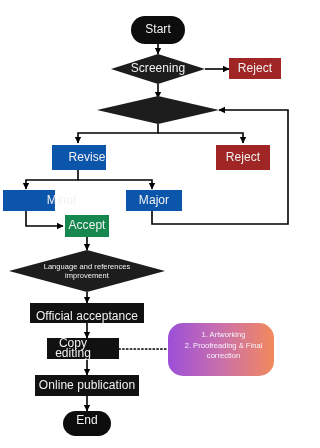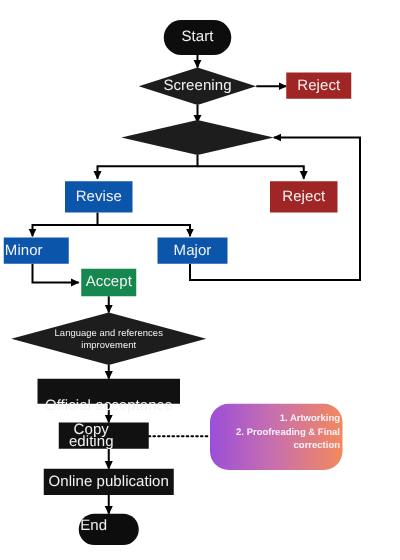--- a/index.html
+++ b/index.html
@@ -51,24 +51,23 @@
   }
   .node-label.small {
     font-size: 7.5px;
   }
 
   .callout-label {
     position: absolute;
     color: #f7f2fb;
     font-size: 7.6px;
     line-height: 10.5px;
-    text-align: right;
+    text-align: center;
     white-space: pre-line;
     pointer-events: none;
-    font-weight: bold;
   }
 </style>
 </head>
 <body>
 
 <div id="flow-root">
 
   <svg id="shapes" viewBox="0 0 317 448" xmlns="http://www.w3.org/2000/svg">
     <defs>
       <marker id="arrow" viewBox="0 0 10 10" refX="8.4" refY="5" markerWidth="4.6" markerHeight="4.6" orient="auto-start-reverse">
@@ -143,38 +142,38 @@
     <rect x="168" y="323" width="106" height="53" rx="15" ry="15" fill="url(#calloutGrad)"></rect>
   </svg>
 
   <div class="node-label" style="left:131px; top:16px; width:54px; height:28px;">Start</div>
 
   <div class="node-label" style="left:111px; top:58px; width:94px; height:22px;">Screening</div>
 
   <div class="node-label" style="left:229px; top:58px; width:52px; height:21px;">Reject</div>
 
 
-  <div class="node-label" style="left:52px; top:145px; width:54px; height:25px;">Revise</div>
+  <div class="node-label" style="left:60px; top:145px; width:54px; height:25px;">Revise</div>
 
   <div class="node-label" style="left:216px; top:145px; width:54px; height:25px;">Reject</div>
 
-  <div class="node-label" style="left:3px; top:190px; width:32px; height:21px;">Minor</div>
+  <div class="node-label" style="left:3px; top:190px; width:32px; height:21px;padding-left:43px;">Minor</div>
 
   <div class="node-label" style="left:126px; top:190px; width:56px; height:21px;text-align:center;">Major</div>
 
   <div class="node-label" style="left:65px; top:215px; width:44px; height:22px;">Accept</div>
 
   <div class="node-label small" style="left:17px; top:258px; width:140px; height:26px;">Language and references
 improvement</div>
 
-  <div class="node-label" style="left:30px; top:311px; width:114px; height:28px;">Official acceptance</div>
+  <div class="node-label" style="left:30px; top:303px; width:114px; height:28px;">Official acceptance</div>
 
   <div class="node-label" style="left:47px; top:338px; width:52px; height:21px;">Copy editing</div>
 
   <div class="node-label" style="left:35px; top:375px; width:104px; height:21px;">Online publication</div>
 
-  <div class="node-label" style="left:51px; top:411px; width:48px; height:20px;text-align:center;">End</div>
+  <div class="node-label" style="left:63px; top:411px; width:48px; height:20px;text-align:center;">End</div>
 
   <div class="callout-label" style="left:175px; top:330px; width:97px;">1. Artworking
 2. Proofreading &amp; Final
 correction</div>
 
 </div>
 
 </body></html>

